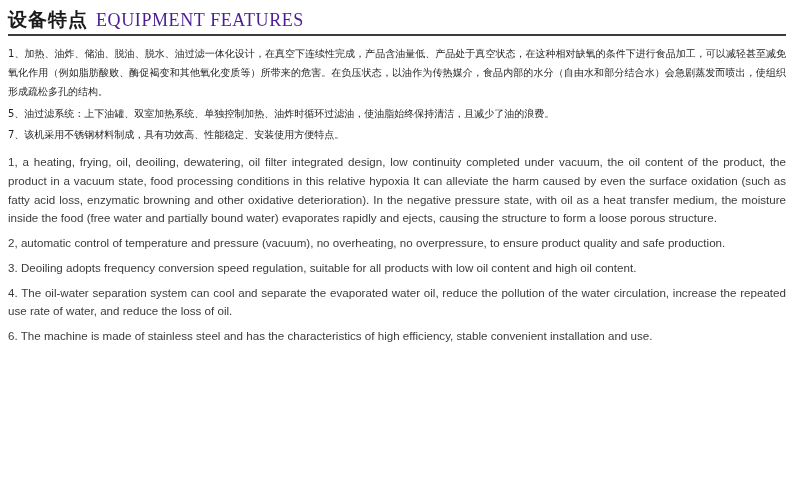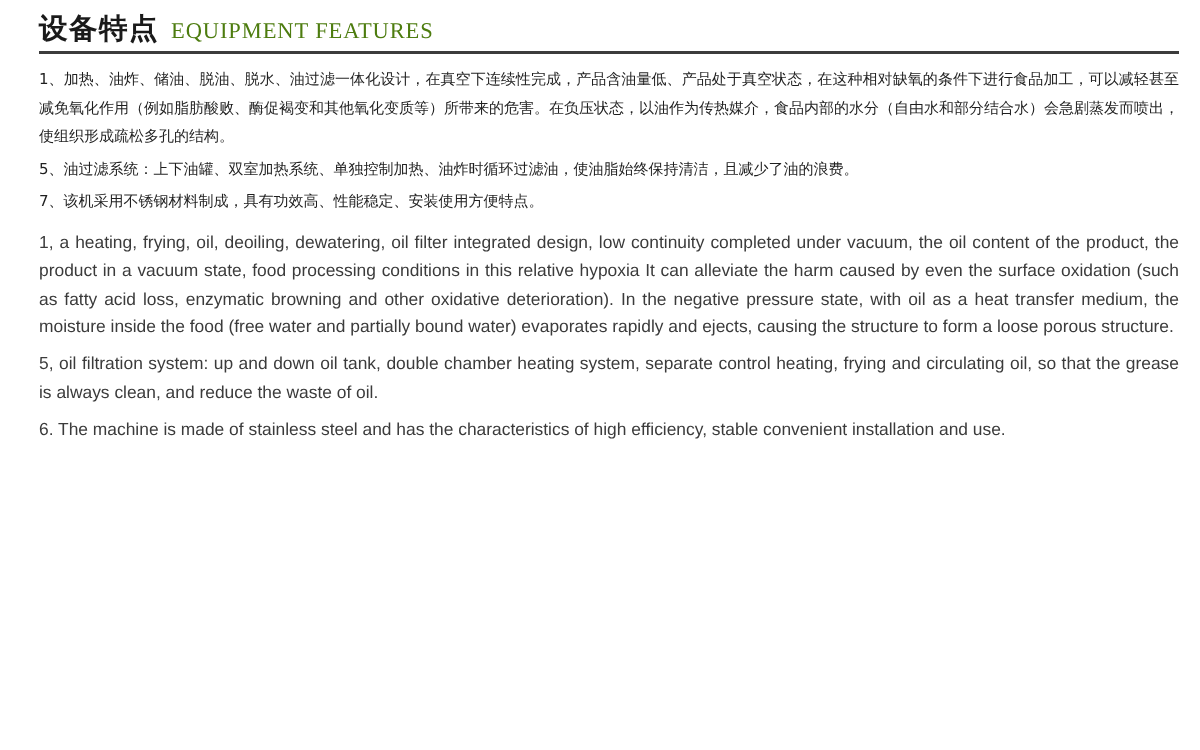--- a/index.html
+++ b/index.html
@@ -12,43 +12,43 @@
     background: #ffffff;
     font-family: "Liberation Sans", sans-serif;
     color: #231f20;
     overflow: hidden;
   }
   .page {
     position: relative;
     width: 800px;
     height: 500px;
     box-sizing: border-box;
-    padding: 10px 14px 0 26px;
+    padding: 10px 14px 0 8px;
   }
   .header {
     display: flex;
     align-items: baseline;
     gap: 8px;
     padding-bottom: 5px;
     border-bottom: 2px solid #3c3c3c;
     margin-bottom: 8px;
   }
   .header-cn {
     font-family: "DejaVu Sans", "Liberation Sans", sans-serif;
     font-size: 19px;
     font-weight: bold;
     letter-spacing: 1px;
     color: #1a1a1a;
     line-height: 1;
   }
   .header-en {
     font-family: "Liberation Serif", serif;
-    font-size: 15px;
+    font-size: 18px;
     letter-spacing: 0.6px;
-    color: #4d7c0f;
+    color: #4c1d95;
     line-height: 1;
     font-variant: small-caps;
     text-transform: uppercase;
   }
   .cn-block {
     font-family: "DejaVu Sans", "Liberation Sans", sans-serif;
     font-size: 10px;
     line-height: 1.92;
     color: #1f1f1f;
     text-align: justify;
@@ -83,17 +83,19 @@
   </div>
 
   <div class="cn-block">
     <p class="cn-item">1、加热、油炸、储油、脱油、脱水、油过滤一体化设计，在真空下连续性完成，产品含油量低、产品处于真空状态，在这种相对缺氧的条件下进行食品加工，可以减轻甚至减免氧化作用（例如脂肪酸败、酶促褐变和其他氧化变质等）所带来的危害。在负压状态，以油作为传热媒介，食品内部的水分（自由水和部分结合水）会急剧蒸发而喷出，使组织形成疏松多孔的结构。</p>
     <p class="cn-item">5、油过滤系统：上下油罐、双室加热系统、单独控制加热、油炸时循环过滤油，使油脂始终保持清洁，且减少了油的浪费。</p>
     <p class="cn-item">7、该机采用不锈钢材料制成，具有功效高、性能稳定、安装使用方便特点。</p>
   </div>
 
   <div class="en-block">
     <p class="en-item">1, a heating, frying, oil, deoiling, dewatering, oil filter integrated design, low continuity completed under vacuum, the oil content of the product, the product in a vacuum state, food processing conditions in this relative hypoxia It can alleviate the harm caused by even the surface oxidation (such as fatty acid loss, enzymatic browning and other oxidative deterioration). In the negative pressure state, with oil as a heat transfer medium, the moisture inside the food (free water and partially bound water) evaporates rapidly and ejects, causing the structure to form a loose porous structure.</p>
-    <p class="en-item">5, oil filtration system: up and down oil tank, double chamber heating system, separate control heating, frying and circulating oil, so that the grease is always clean, and reduce the waste of oil.</p>
+    <p class="en-item">2, automatic control of temperature and pressure (vacuum), no overheating, no overpressure, to ensure product quality and safe production.</p>
+    <p class="en-item">3. Deoiling adopts frequency conversion speed regulation, suitable for all products with low oil content and high oil content.</p>
+    <p class="en-item">4. The oil-water separation system can cool and separate the evaporated water oil, reduce the pollution of the water circulation, increase the repeated use rate of water, and reduce the loss of oil.</p>
     <p class="en-item">6. The machine is made of stainless steel and has the characteristics of high efficiency, stable convenient installation and use.</p>
   </div>
 
 </div>
 
 </body></html>

